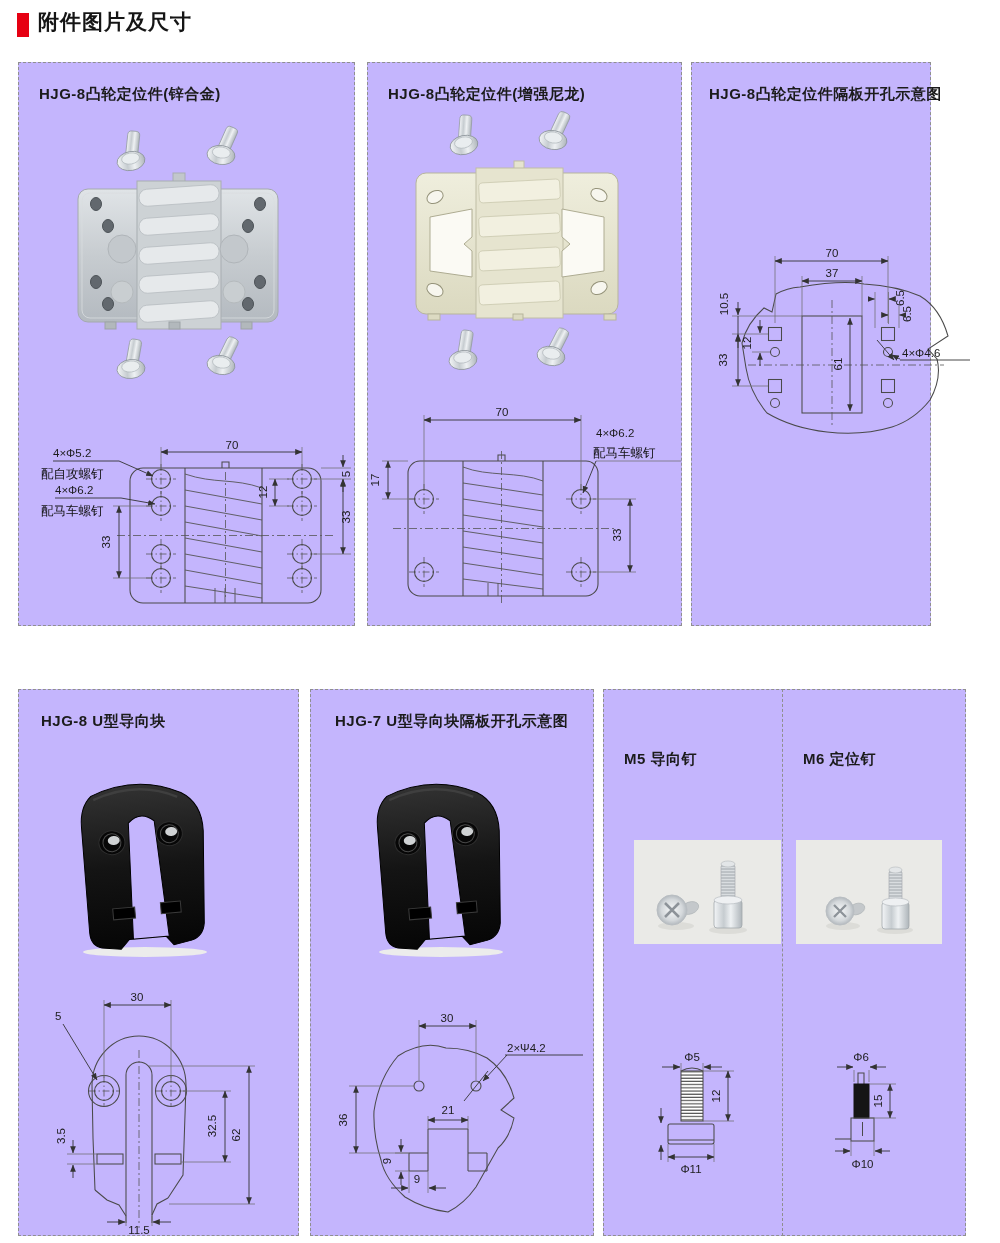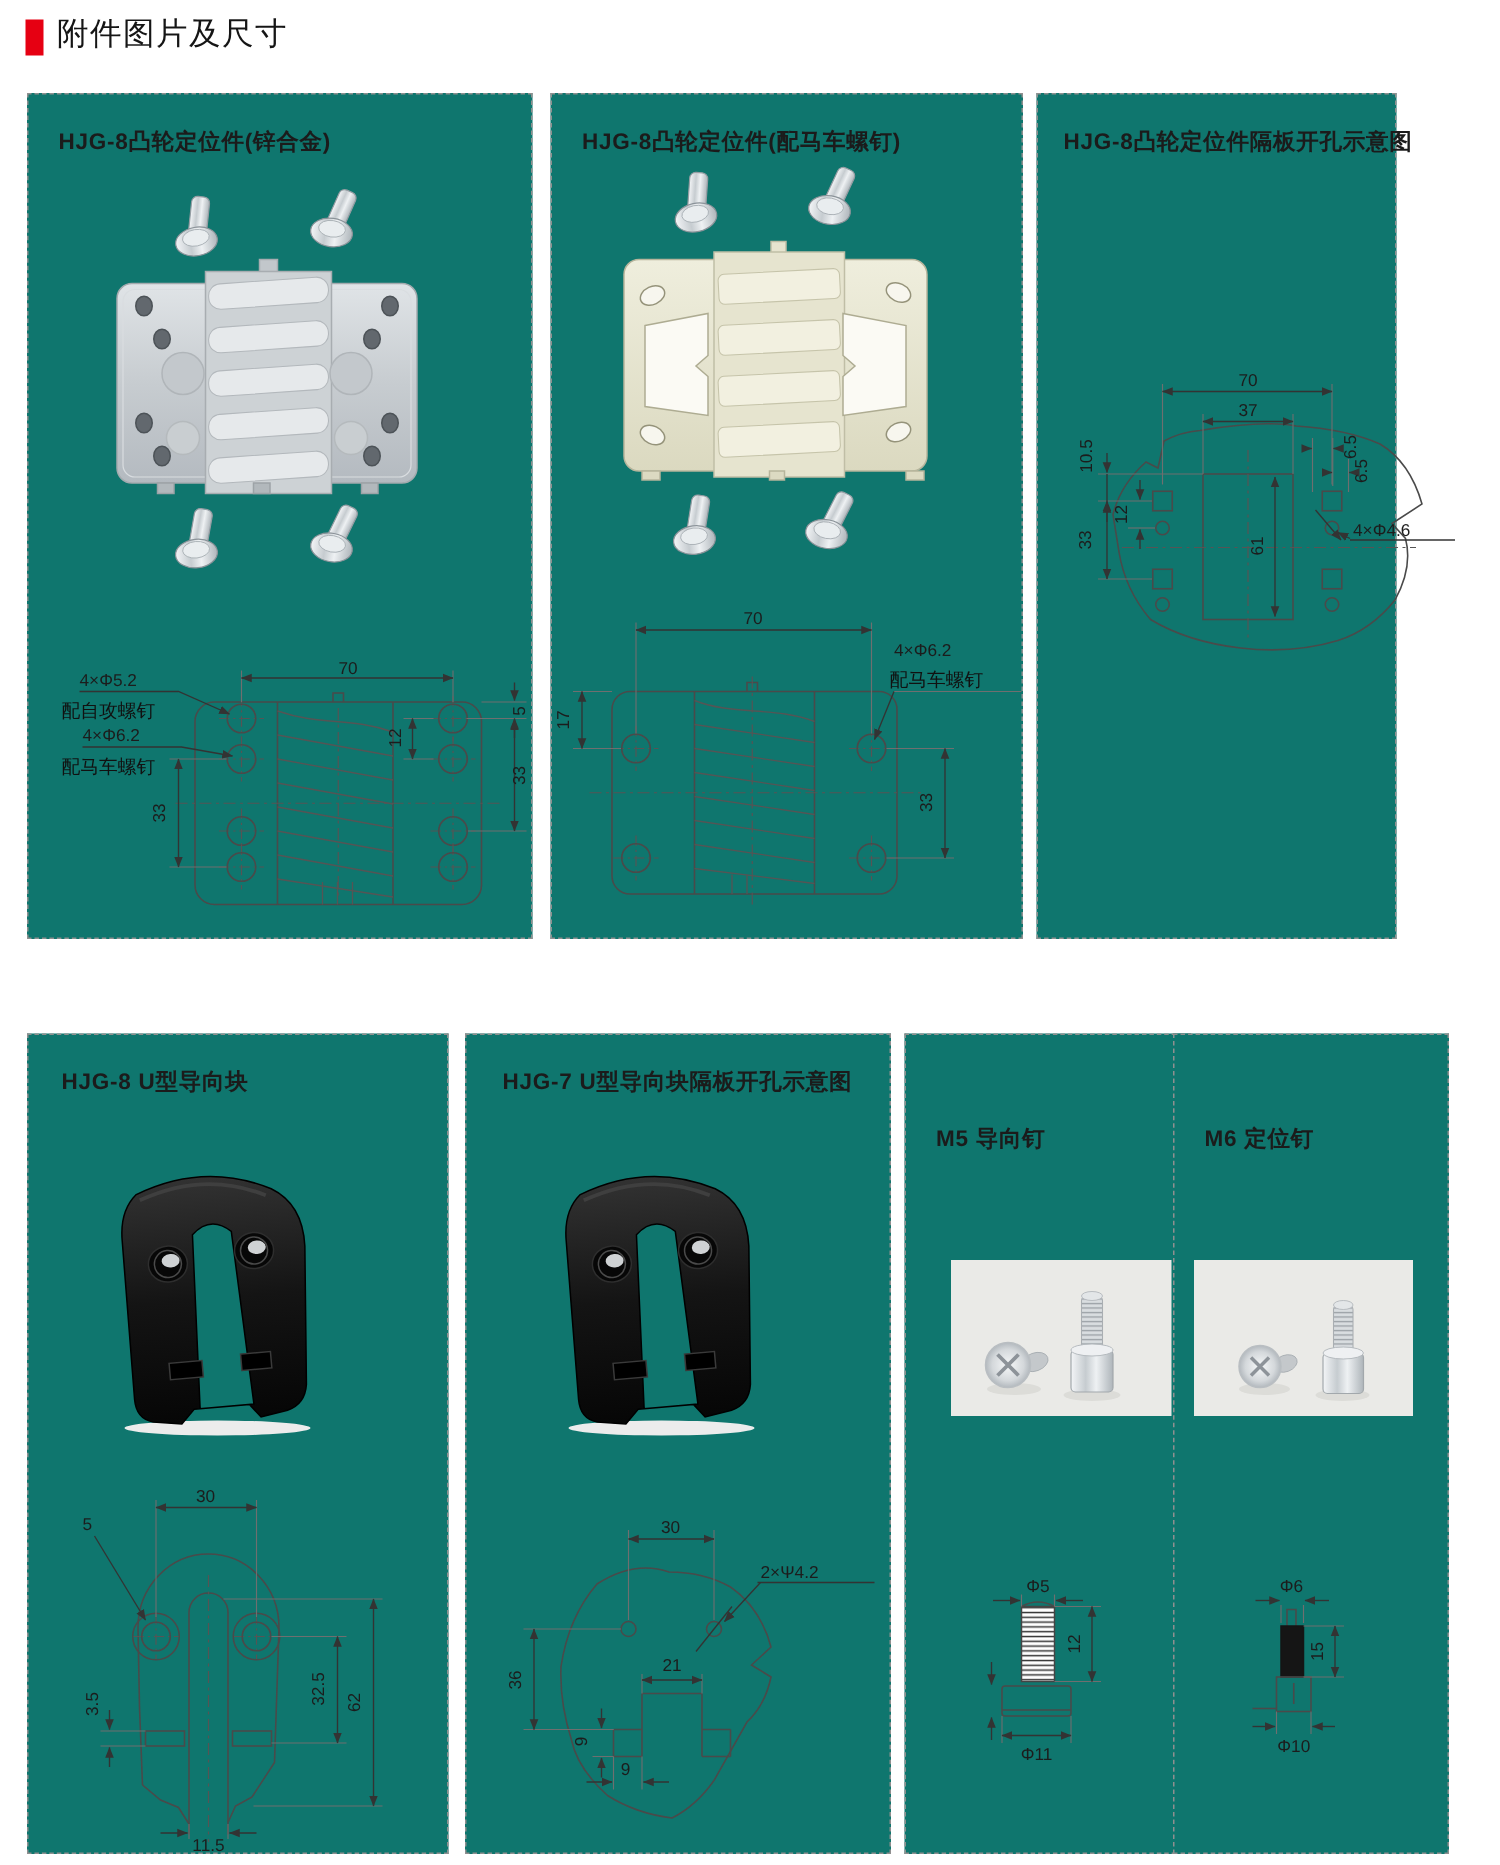--- a/index.html
+++ b/index.html
@@ -1,22 +1,22 @@
 <!DOCTYPE html>
 <html><head>
 <meta charset="utf-8">
 <style>
   html,body{margin:0;padding:0;background:#fff;}
   .page{position:relative;width:1000px;height:1243px;background:#fff;
         font-family:"Liberation Sans",sans-serif;overflow:hidden;}
   .hdr{position:absolute;left:0;top:0;width:100%;height:58px;}
   .hdr .bar{position:absolute;left:17px;top:13px;width:12px;height:24px;}
-  .hdr h1{position:absolute;left:38px;top:8px;margin:0;font-size:21px;font-weight:normal;
+  .hdr h1{position:absolute;left:38px;top:8px;margin:0;font-size:21px;font-weight:bold;
           color:#151515;letter-spacing:1px;}
-  .panel{position:absolute;border:1px dashed #8f8f8f;background:#0f766e;box-sizing:border-box;}
+  .panel{position:absolute;border:1px dashed #8f8f8f;background:#c4b5fd;box-sizing:border-box;}
   .panel h2{position:absolute;left:20px;top:22px;margin:0;font-size:15px;font-weight:600;
             color:#1b1b1b;letter-spacing:.5px;white-space:nowrap;}
   .panel h2.low{top:48px;margin-top:12px;}
   .panel svg{position:absolute;left:0;overflow:visible;}
   
   .ln{stroke:#4a4a4a;stroke-width:1.05;fill:none;}
   .ext{stroke:#6f6f6f;stroke-width:.75;fill:none;}
   .dim{stroke:#333;stroke-width:.9;fill:none;}
   .cl{stroke:#555;stroke-width:.8;fill:none;stroke-dasharray:8 3 2 3;}
   .h{stroke:#555;stroke-width:.9;fill:none;}
@@ -162,21 +162,21 @@
       <text class="d" transform="rotate(-90 331 79)" x="331" y="79" text-anchor="middle">33</text>
       <text class="d" transform="rotate(-90 91 104)" x="91" y="104" text-anchor="middle">33</text>
       <text class="d" x="34" y="19">4×Φ5.2</text>
       <text class="cj" x="22" y="40">配自攻螺钉</text>
       <text class="d" x="36" y="56">4×Φ6.2</text>
       <text class="cj" x="22" y="77">配马车螺钉</text>
     </svg>
   </section>
 
   <section class="panel" style="left:367px;top:62px;width:315px;height:564px">
-    <h2>HJG-8凸轮定位件(配马车螺钉)</h2>
+    <h2>HJG-8凸轮定位件(增强尼龙)</h2>
 
     <svg class="photo" style="top:50px" width="315" height="290" viewBox="0 0 315 290">
       <g>
         <rect x="48" y="60" width="202" height="141" rx="10" fill="url(#gc)" stroke="#b7b59c"></rect>
         <rect x="146" y="48" width="10" height="12" fill="#e6e4cf" stroke="#c0bea6"></rect>
         <rect x="108" y="55" width="87" height="150" fill="#e6e4cf" stroke="#c0bea6"></rect>
         <rect x="111" y="68" width="81" height="20" rx="4" transform="rotate(-3 151 78)" fill="#f2f0e0" stroke="#c6c4aa" stroke-width=".7"></rect>
         <rect x="111" y="102" width="81" height="20" rx="4" transform="rotate(-3 151 112)" fill="#f2f0e0" stroke="#c6c4aa" stroke-width=".7"></rect>
         <rect x="111" y="136" width="81" height="20" rx="4" transform="rotate(-3 151 146)" fill="#f2f0e0" stroke="#c6c4aa" stroke-width=".7"></rect>
         <rect x="111" y="170" width="81" height="20" rx="4" transform="rotate(-3 151 180)" fill="#f2f0e0" stroke="#c6c4aa" stroke-width=".7"></rect>

